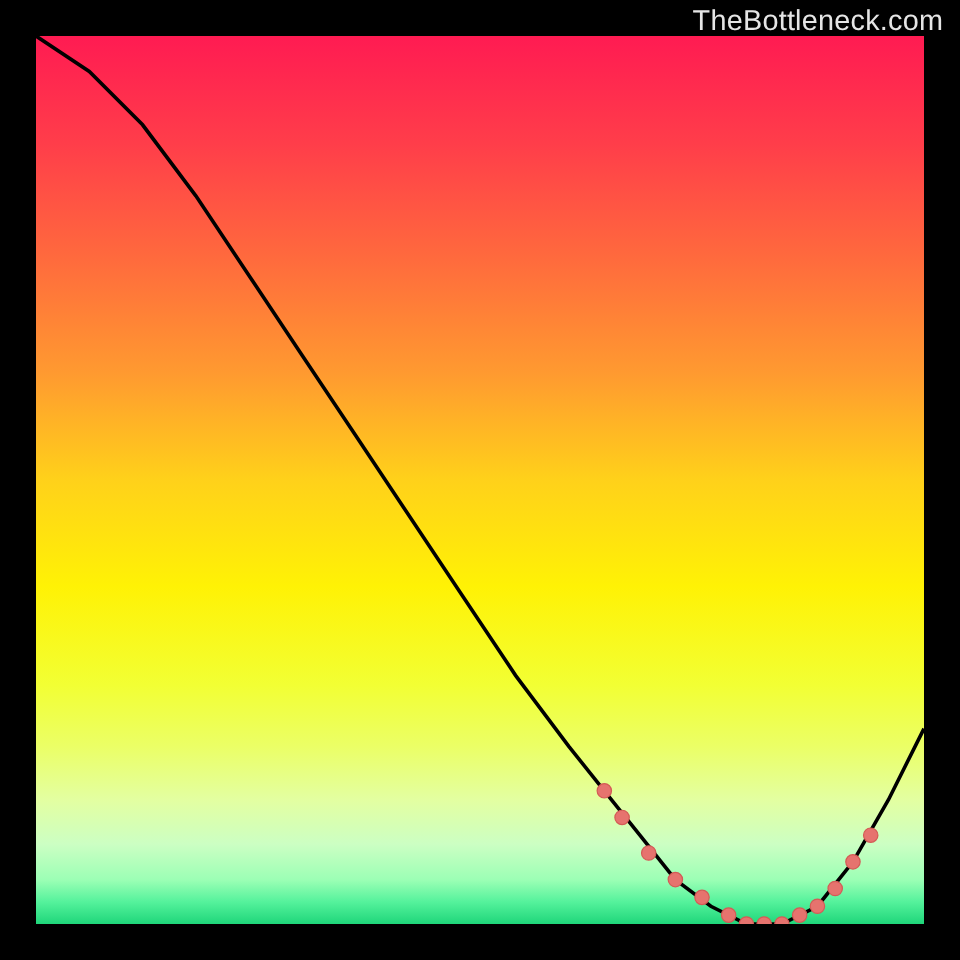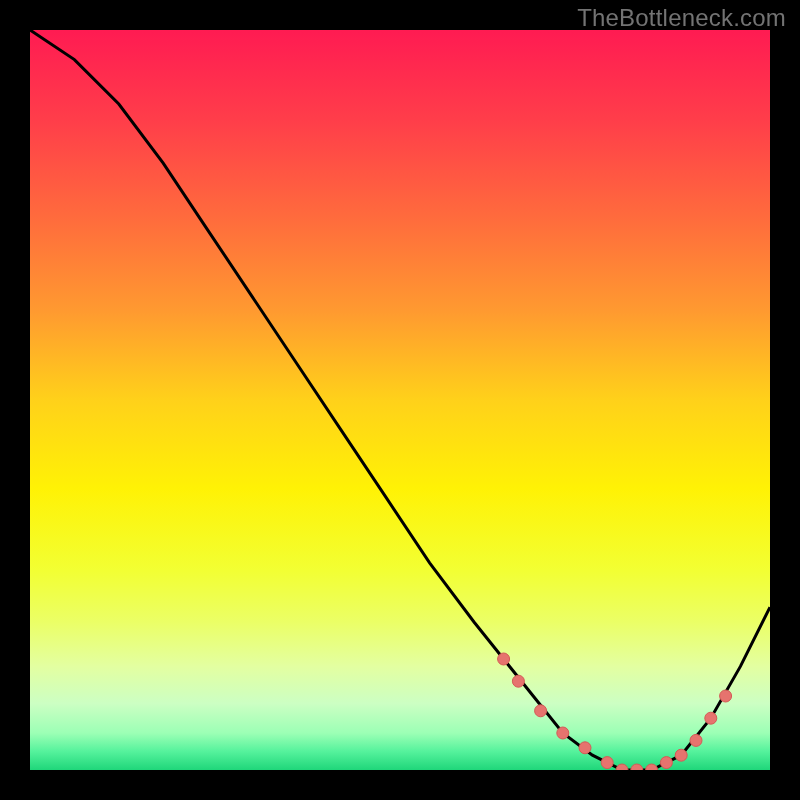--- a/index.html
+++ b/index.html
@@ -14,21 +14,21 @@
   .frame {
     position: relative;
     width: 800px;
     height: 800px;
     background: #000;
   }
   .watermark {
     position: absolute;
     top: 4px;
     right: 14px;
-    color: #737373;
+    color: #e5e5e5;
     font-size: 24px;
     font-weight: 400;
     letter-spacing: 0.2px;
     z-index: 10;
   }
   .plot {
     position: absolute;
     left: 30px;
     top: 30px;
     width: 740px;

